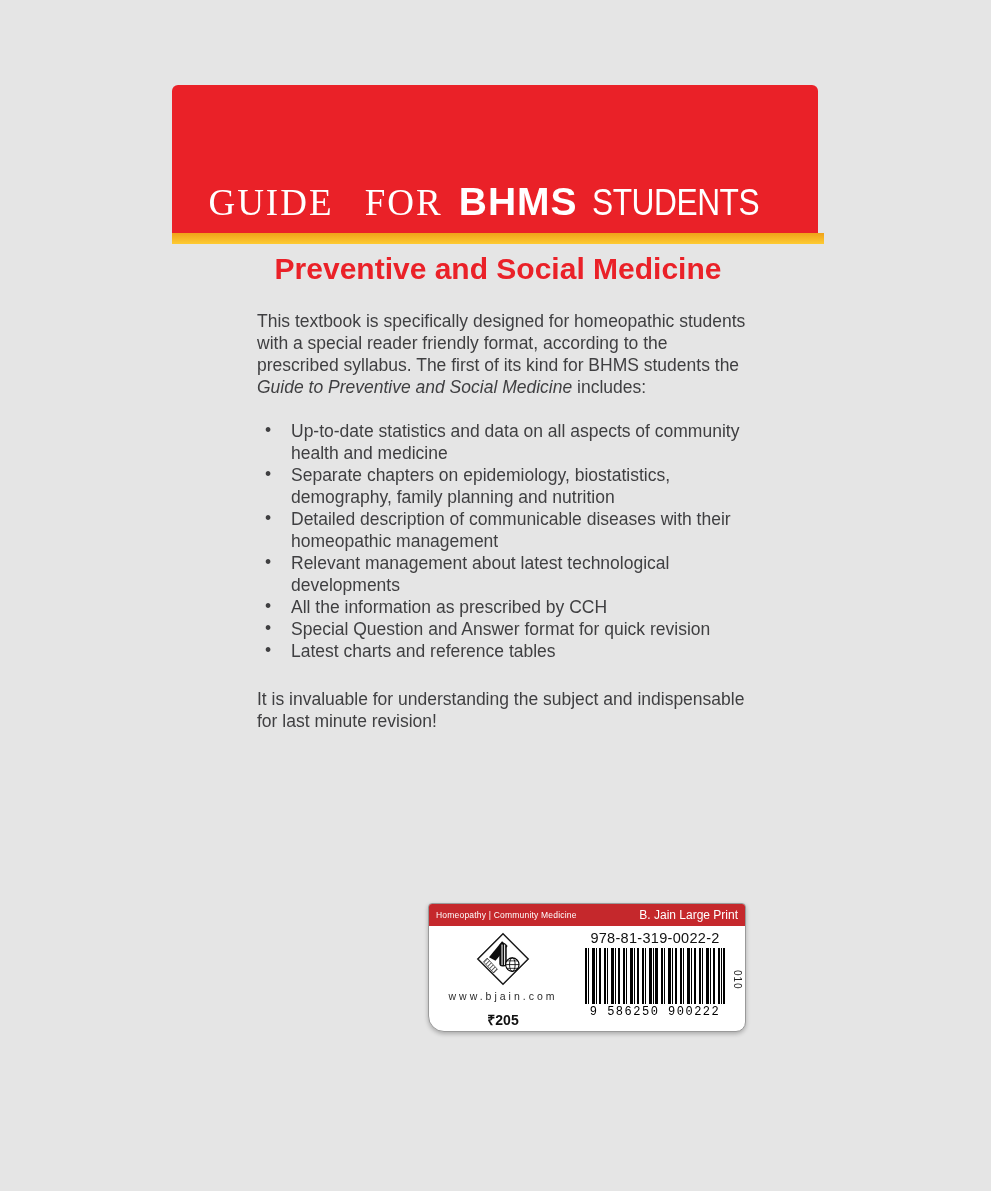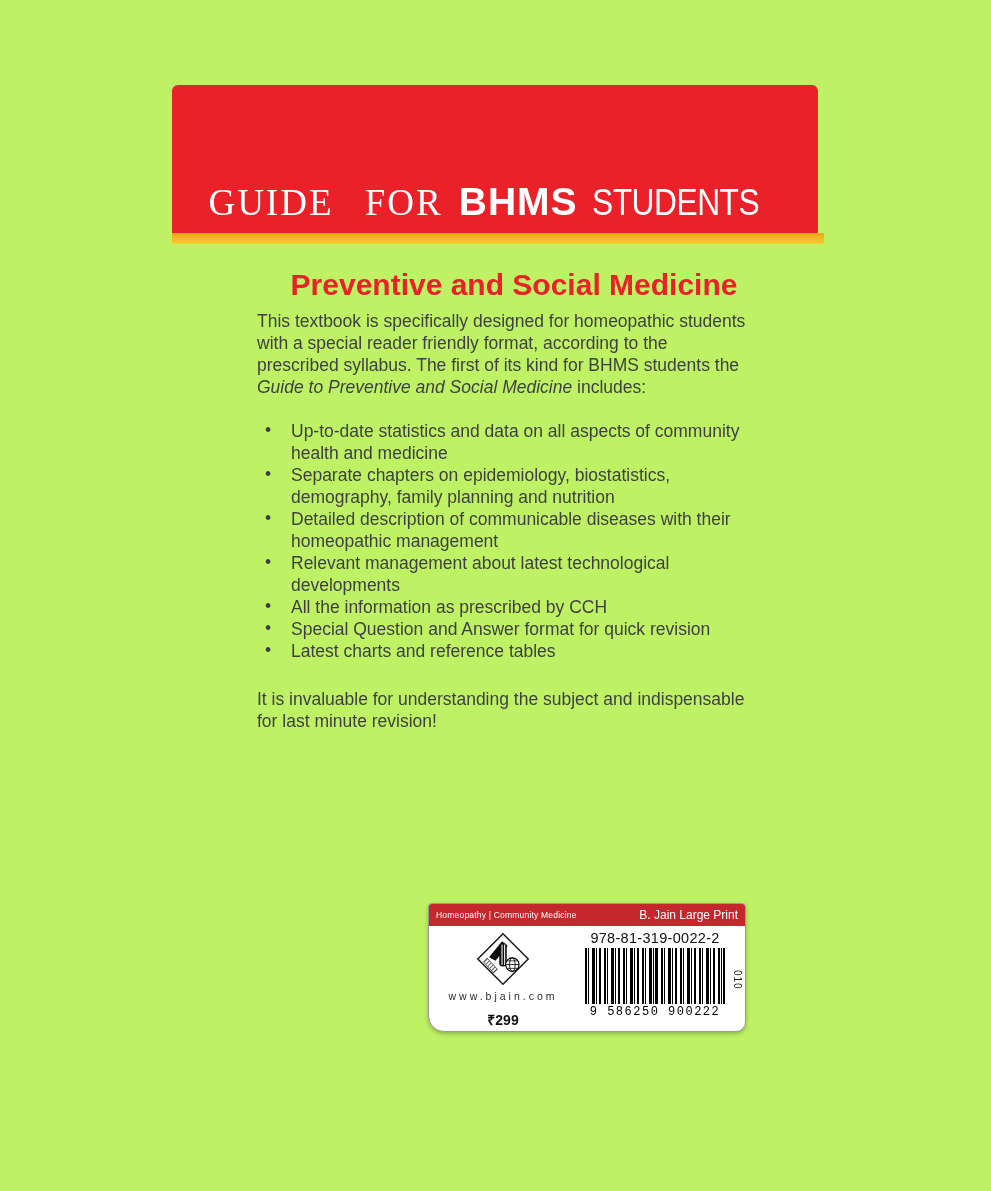--- a/index.html
+++ b/index.html
@@ -3,21 +3,21 @@
 <meta charset="utf-8">
 <style>
   :root{
     --band-red:#EA2128;
     --label-red:#C5282C;
     --ink:#3F3F41;
   }
   *{box-sizing:border-box;}
   html,body{margin:0;padding:0;background:#fff;}
   .page{
-    position:relative;width:991px;height:1191px;background:#bef264;
+    position:relative;width:991px;height:1191px;background:#e5e5e5;
     font-family:"Liberation Sans", sans-serif;color:var(--ink);overflow:hidden;
   }
 
   
   .red-band{
     position:absolute;left:172px;top:85px;width:646px;height:148px;
     background:var(--band-red);border-radius:6px 6px 0 0;
     display:flex;align-items:flex-end;justify-content:center;
     padding-bottom:12px;
   }
@@ -34,21 +34,21 @@
     display:inline-block;font-size:36px;letter-spacing:-0.5px;
     transform:scaleX(0.88);transform-origin:left bottom;
   }
   .yellow-stripe{
     position:absolute;left:172px;top:233px;width:652px;height:11px;
     background:linear-gradient(#F0A219,#FDCB33);
   }
 
   
   .book-title{
-    position:absolute;left:172px;top:252px;width:652px;margin:16px;
+    position:absolute;left:172px;top:252px;width:652px;margin:0;
     text-align:center;color:var(--band-red);
     font-size:30px;font-weight:bold;letter-spacing:0;
   }
 
   
   .content{
     position:absolute;left:257px;top:310px;width:496px;
     font-size:17.5px;line-height:22px;color:var(--ink);
   }
   .intro{margin:0 0 22px;}
@@ -160,21 +160,21 @@
             <rect x="28.4" y="14.5" width="1.1" height="22" fill="#fff"></rect>
             <rect x="31.2" y="14.5" width="1.1" height="22" fill="#fff"></rect>
             <circle cx="40" cy="36" r="7.2" fill="#fff" stroke="#000" stroke-width="1.2"></circle>
             <ellipse cx="40" cy="36" rx="3" ry="7.2" fill="none" stroke="#000" stroke-width="0.9"></ellipse>
             <line x1="32.8" y1="36" x2="47.2" y2="36" stroke="#000" stroke-width="0.9"></line>
             <line x1="33.8" y1="32" x2="46.2" y2="32" stroke="#000" stroke-width="0.8"></line>
             <line x1="33.8" y1="40" x2="46.2" y2="40" stroke="#000" stroke-width="0.8"></line>
           </svg>
         </span>
         <div class="website">www.bjain.com</div>
-        <div class="price">₹299</div>
+        <div class="price">₹205</div>
       </div>
       <div class="label-right">
         <div class="isbn">978-81-319-0022-2</div>
         <div class="barcode-area">
           <div class="barcode"></div>
           <span class="guard g-left"></span>
           <span class="guard g-mid"></span>
           <span class="guard g-right"></span>
           <div class="barcode-digits">9 586250 900222</div>
         </div>

